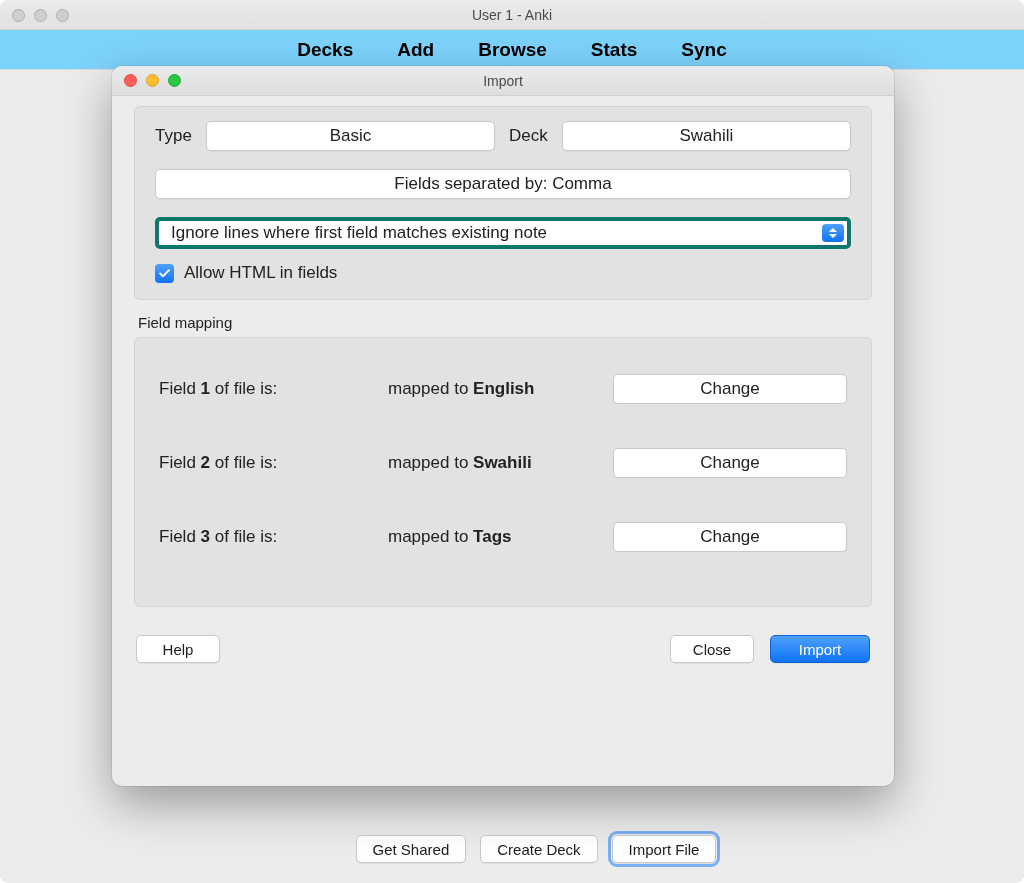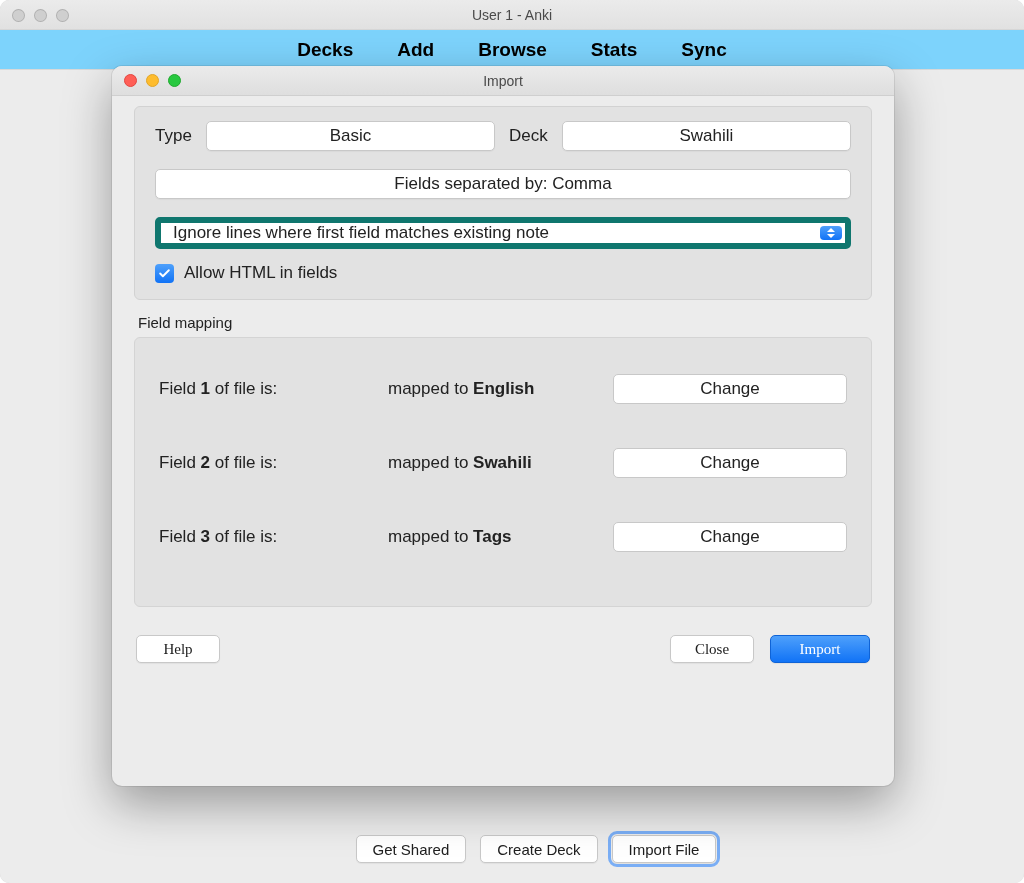--- a/index.html
+++ b/index.html
@@ -186,21 +186,21 @@
       cursor: pointer;
       box-shadow: 0 1px 1px rgba(0,0,0,0.04);
     }
     .selector.wide {
       justify-content: center;
     }
     .dropdown {
       margin-top: 18px;
       position: relative;
       background: #fff;
-      border: 6px solid #0f766e;
+      border: 4px solid #0f766e;
       border-radius: 5px;
       height: 32px;
       display: flex;
       align-items: center;
       padding: 0 34px 0 12px;
       font-size: 17px;
       color: #222;
       cursor: pointer;
     }
     .dropdown .chevrons {
@@ -277,21 +277,21 @@
       width: 100%;
     }
 
     .modal-footer {
       display: flex;
       align-items: center;
       margin-top: 28px;
       padding: 0 2px;
     }
     .modal-footer .spacer { flex: 1; }
-    .modal-footer .btn { min-width: 84px; font-family: Liberation Serif, serif; }
+    .modal-footer .btn { min-width: 84px; }
     .modal-footer .btn + .btn { margin-left: 16px; }
   </style>
 </head>
 <body>
 
 <div class="main-window">
   <div class="main-titlebar">
     <div class="main-traffic">
       <div class="tl-dot"></div>
       <div class="tl-dot"></div>

